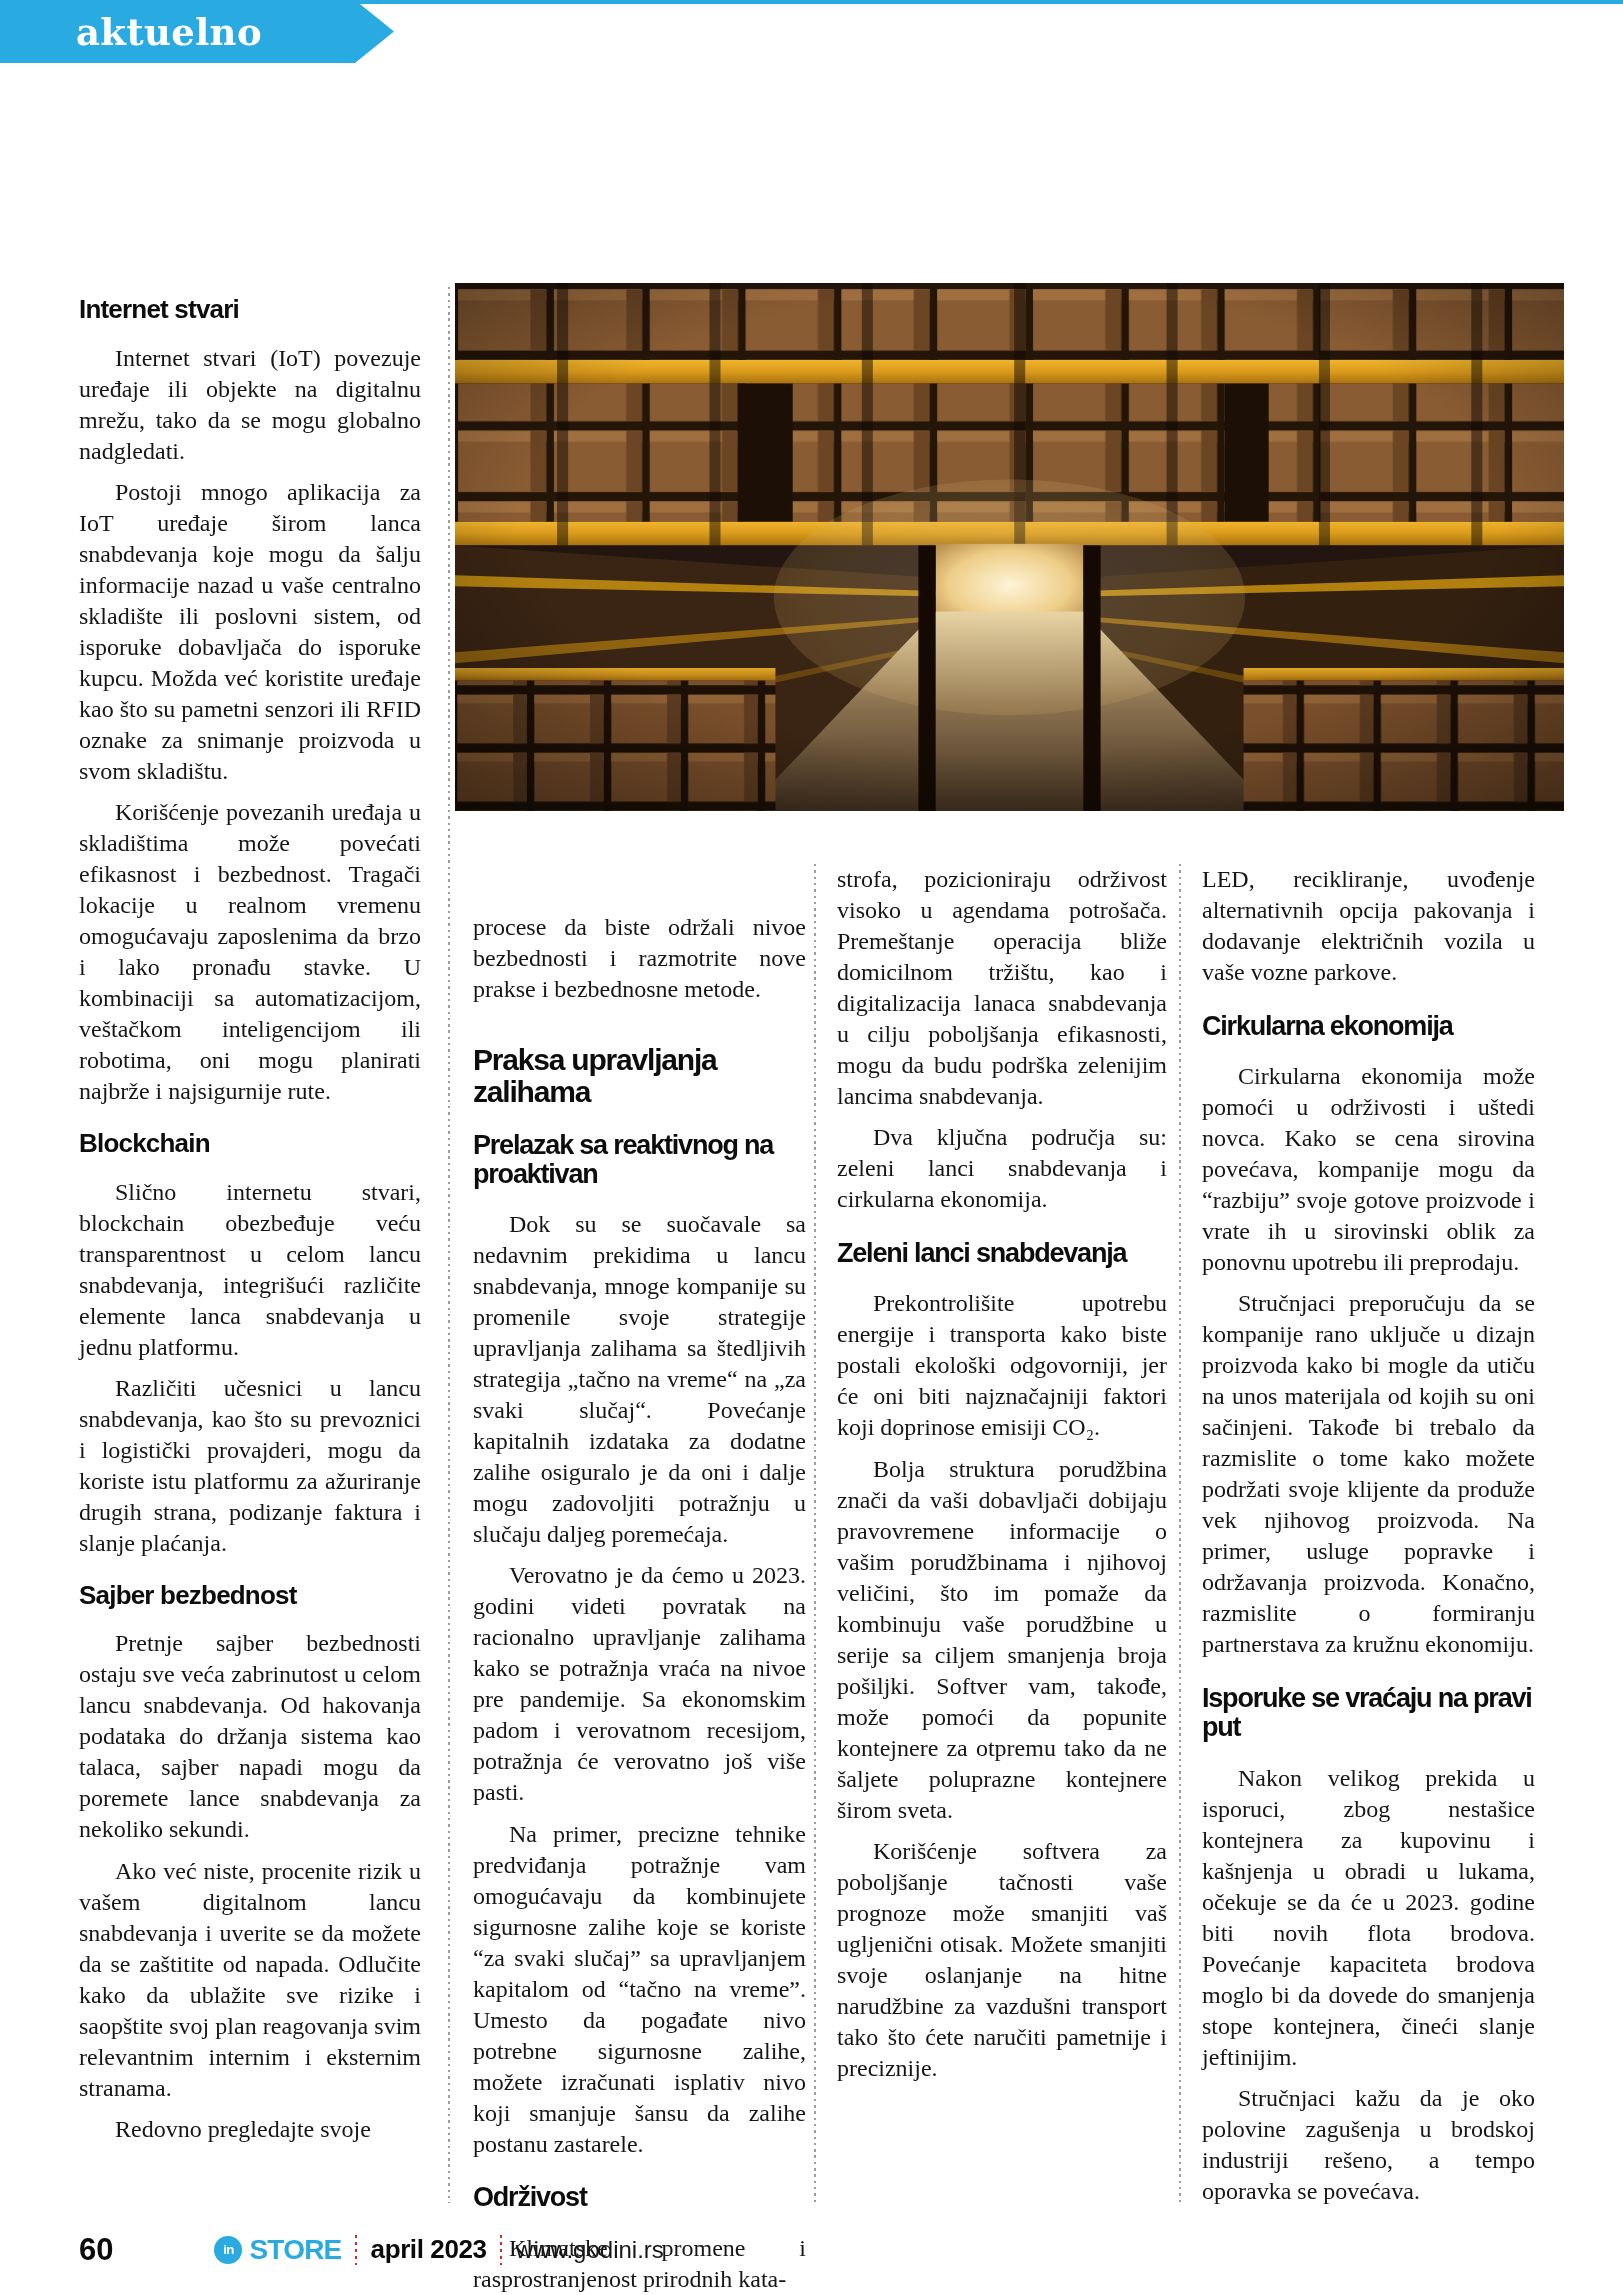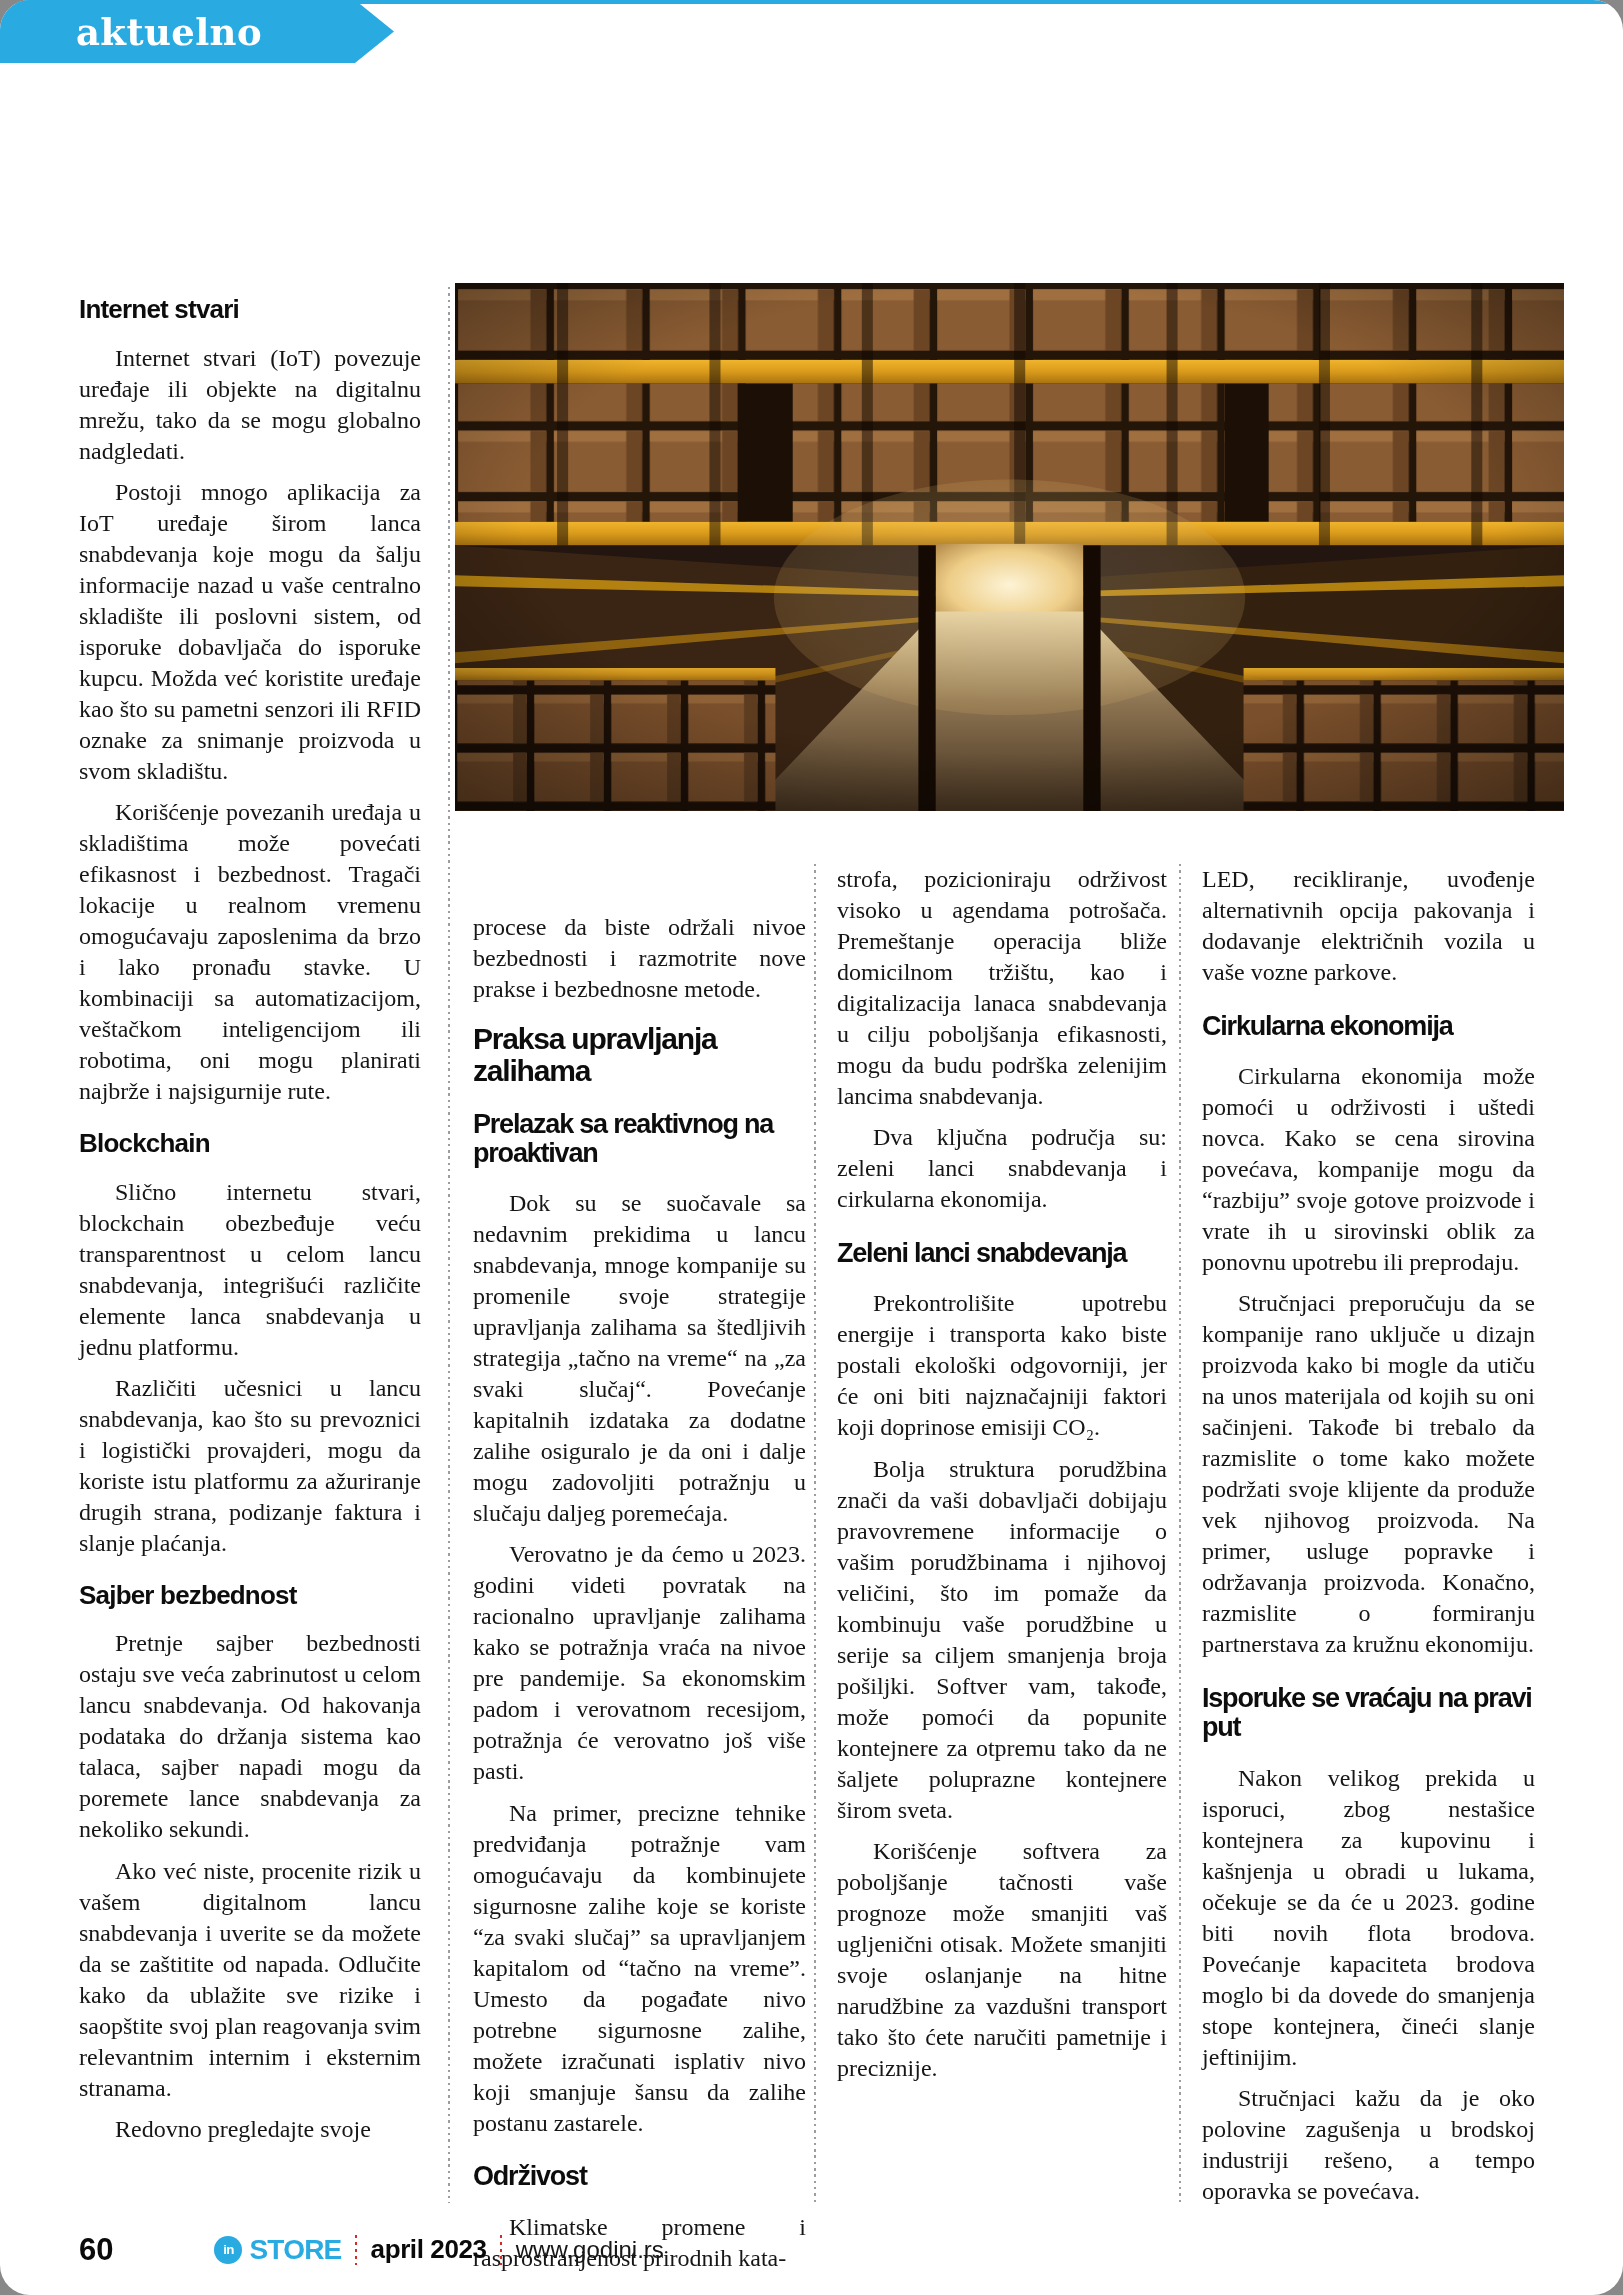--- a/index.html
+++ b/index.html
@@ -1,19 +1,19 @@
 <!DOCTYPE html>
 <html style="font-size:12.6px"><head>
 <meta charset="utf-8">
 <title>aktuelno</title>
 <style>
   html,body{margin:0;padding:0;background:#888;}
   .page{
     position:relative; width:1623px; height:2295px; background:#ffffff;
-    overflow:hidden; font-family:"Liberation Serif", serif; color:#161616;border-radius:30px;
+    overflow:hidden; font-family:"Liberation Serif", serif; color:#161616;
   }
   
   .band{
     position:absolute; left:0; top:137; width:394px; height:63px;
     background:#29abe2;
     clip-path:polygon(0 0, 355px 0, 394px 50%, 355px 100%, 0 100%);
     display:flex; align-items:center;
   }
   .band-label{
     font-family:"DejaVu Serif", serif; font-weight:bold; color:#ffffff;
@@ -32,21 +32,21 @@
   .col p{
     font-size:24px; line-height:31px; margin:0 0 10.2px 0; text-indent:36px;
   }
   .col p.cont{text-indent:0;}
   .h-md,.h-lg,.h-xl{
     font-family:"Liberation Sans", sans-serif; font-weight:700; color:#0d0d0d;
     text-align:left; text-indent:0;
   }
   .h-md{font-size:26px; line-height:1.1; letter-spacing:-0.8px; margin:22px 0 19px 0;}
   .h-lg{font-size:27px; line-height:1.08; letter-spacing:-1.2px; margin:23.6px 0 20.4px 0;}
-  .h-xl{font-size:30px; line-height:1.05; letter-spacing:-1.2px; margin:18px 0 22px 0;}
+  .h-xl{font-size:30px; line-height:1.05; letter-spacing:-1.2px; margin:39px 0 22px 0;}
   .col > :first-child{margin-top:0;}
   .col1{left:79px;  top:295px;  width:342px;}
   .col2{left:473px;  top:912px; width:333px;}
   .col3{left:837px; top:864px; width:330px;}
   .col4{left:1202px; top:864px; width:333px;}
   
   .vsep{
     position:absolute; width:2.4px;
     background-image:repeating-linear-gradient(to bottom,#9d9d9d 0 2.4px, transparent 2.4px 6.3px);
   }

